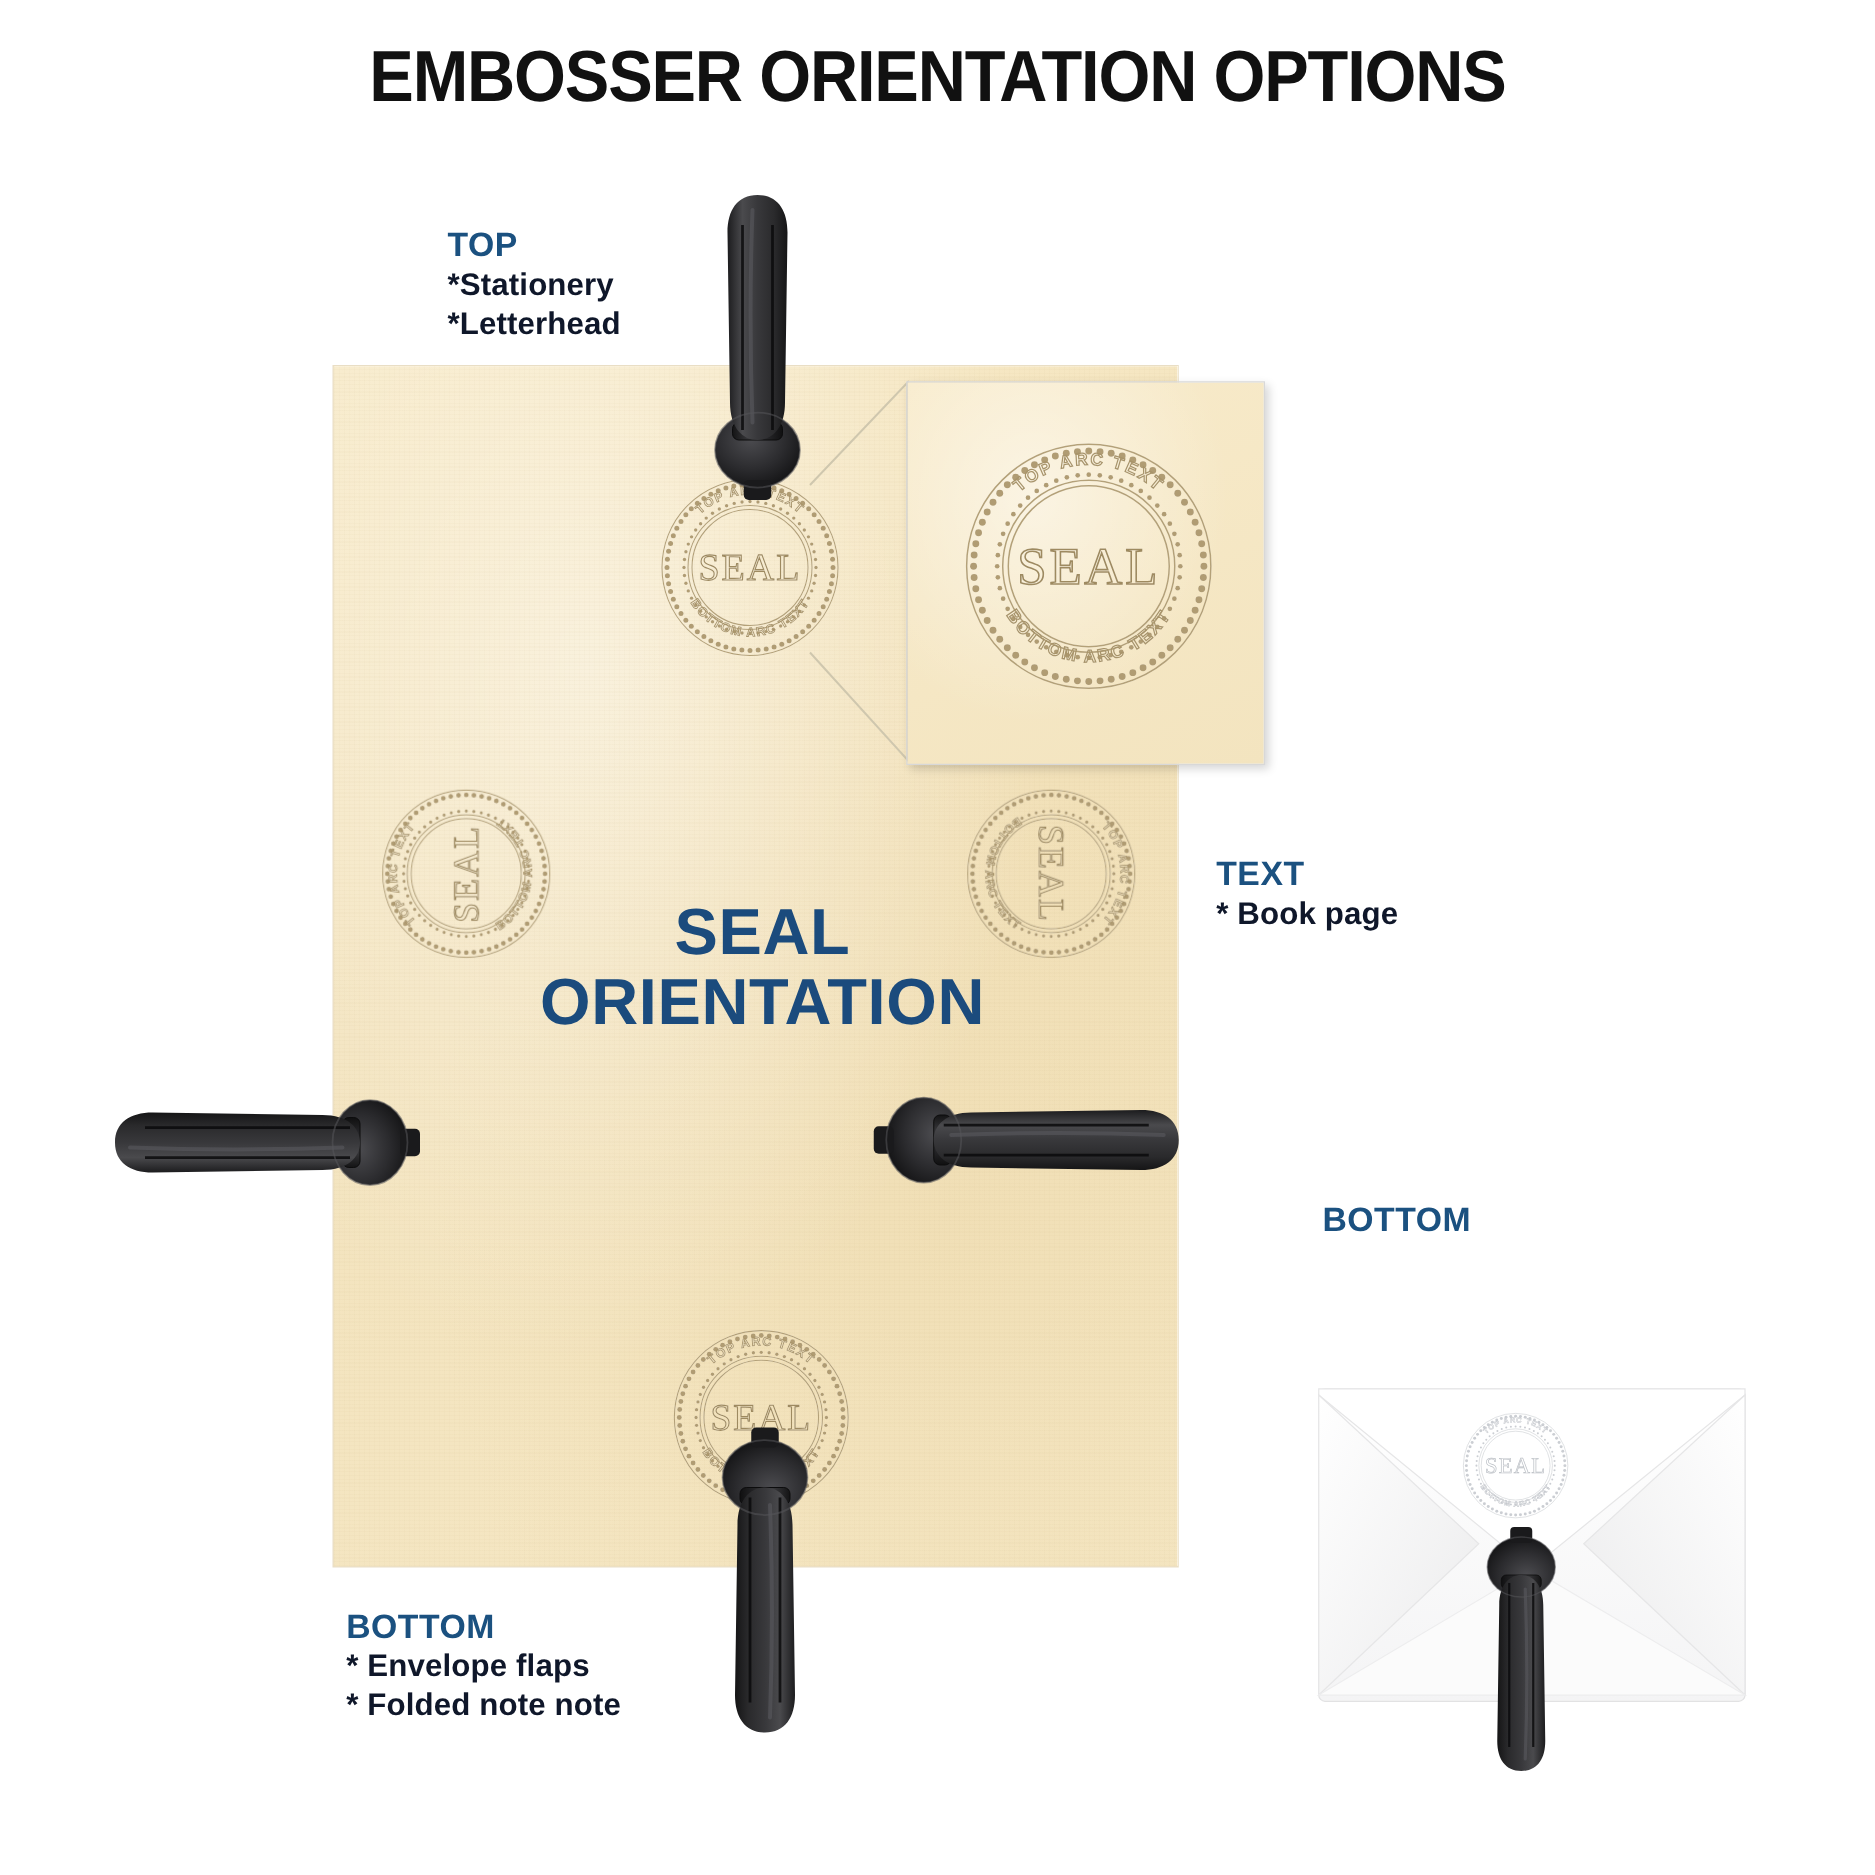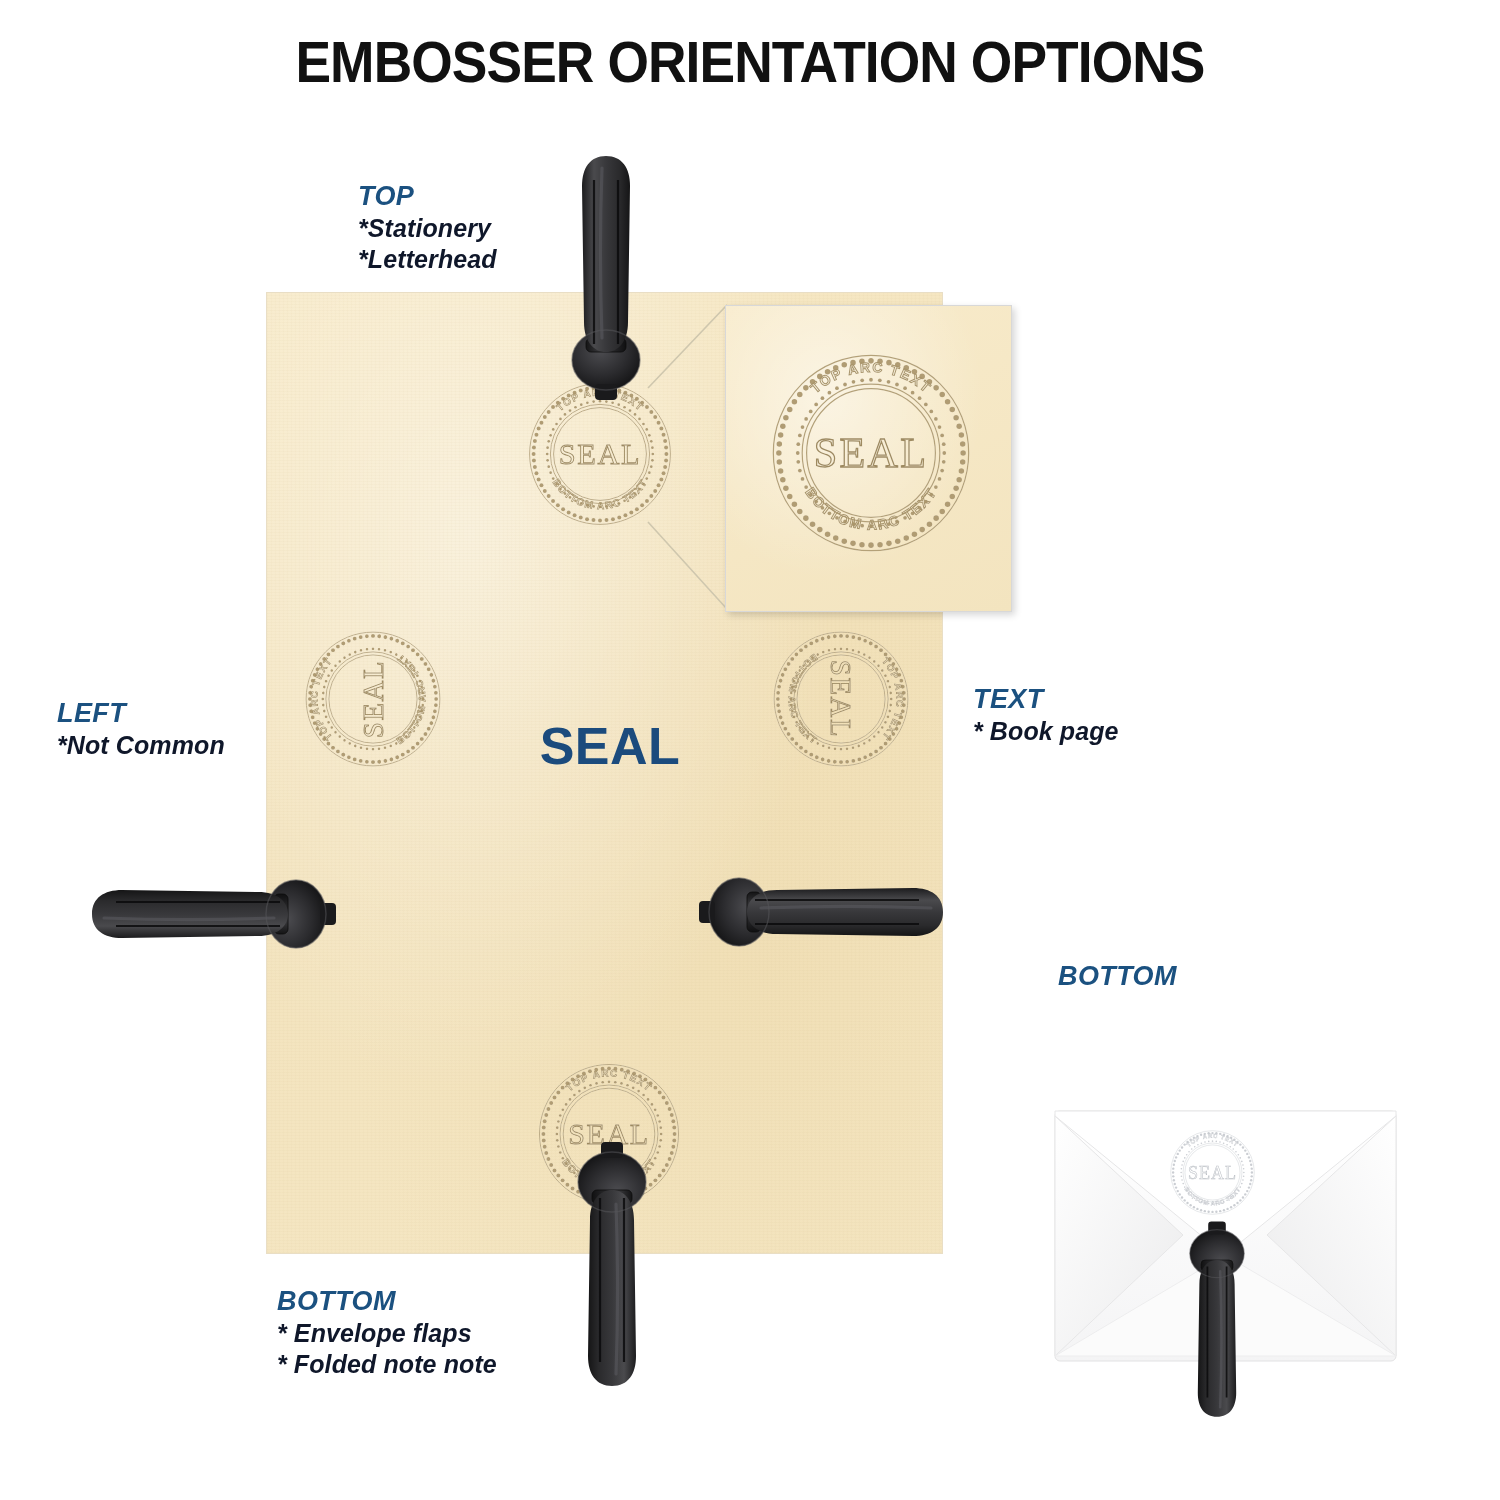--- a/index.html
+++ b/index.html
@@ -102,21 +102,21 @@
     color:#1b4b7d;
     font-weight:bold;
     font-family:"Liberation Sans", sans-serif;
     line-height:1.08;
     letter-spacing:0.5px;
   }
   .center-label .l1{font-size:52px;display:block;}
   .center-label .l2{font-size:52px;display:block;}
 
   
-  .lbl{position:absolute;font-family:"Liberation Sans", sans-serif;font-style:italic;}
+  .lbl{position:absolute;font-family:"Liberation Sans", sans-serif;}
   .lbl .head{
     color:#1b5180;font-weight:bold;font-size:27px;letter-spacing:0.4px;
     display:block;line-height:1.22;
   }
   .lbl .sub{
     color:#0f172a;font-weight:bold;font-size:25px;letter-spacing:0.1px;
     display:block;line-height:1.26;white-space:nowrap;
   }
 
   #lbl-top{left:358px;top:180px;}
@@ -1109,37 +1109,34 @@
         <ellipse cx="50" cy="208" rx="34" ry="30" fill="none" stroke="#55555a" stroke-width="1.4" opacity="0.55"></ellipse>
       </svg>
   </div>
 
   <div class="lbl" id="lbl-top">
     <span class="head">TOP</span>
     <span class="sub">*Stationery</span>
     <span class="sub">*Letterhead</span>
   </div>
 
-  <div class="lbl" id="lbl-left">
-    <span class="head">LEFT</span>
-    <span class="sub">*Not Common</span>
-  </div>
 
   <div class="lbl" id="lbl-right">
     <span class="head">TEXT</span>
     <span class="sub">* Book page</span>
   </div>
 
   <div class="lbl" id="lbl-bottom-env">
     <span class="head">BOTTOM</span>
   </div>
 
   <div class="lbl" id="lbl-bottom-page">
     <span class="head">BOTTOM</span>
     <span class="sub">* Envelope flaps</span>
     <span class="sub">* Folded note note</span>
   </div>
 
   <div class="center-label">
     <span class="l1">SEAL</span>
+    <span class="l2">ORIENTATION</span>
   </div>
 
 </div>
 
 </body></html>

